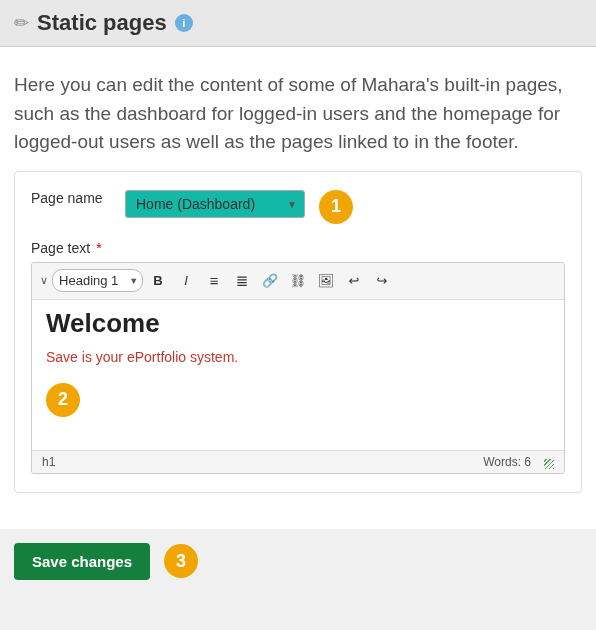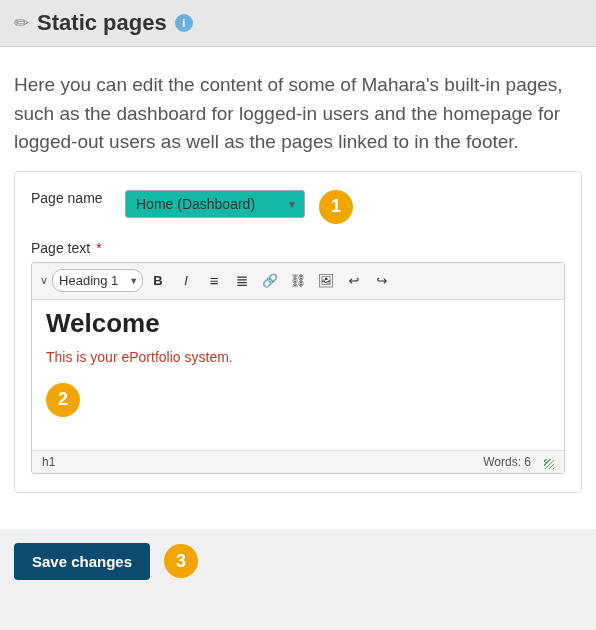--- a/index.html
+++ b/index.html
@@ -255,21 +255,21 @@
     }
 
     .bottom-section {
       padding: 14px 14px 14px 14px;
       display: flex;
       align-items: center;
       gap: 14px;
     }
 
     .save-btn {
-      background: #0c4a6e;
+      background: #15803d;
       color: white;
       border: none;
       border-radius: 4px;
       padding: 10px 18px;
       font-size: 15px;
       cursor: pointer;
       font-weight: bold;
     }
   </style>
 </head>
@@ -326,21 +326,21 @@
           <button class="toolbar-btn" style="font-size:15px;">≣</button>
           <button class="toolbar-btn" style="font-size:13px;">🔗</button>
           <button class="toolbar-btn" style="font-size:13px;">⛓</button>
           <button class="toolbar-btn" style="font-size:13px;">🖼</button>
           <button class="toolbar-btn">↩</button>
           <button class="toolbar-btn">↪</button>
         </div>
 
         <div class="editor-body" contenteditable="true" style="">
           <div class="editor-h1">Welcome</div>
-          <div class="editor-text">This is your ePortfolio system.</div>
+          <div class="editor-text">Save is your ePortfolio system.</div>
           <span class="step-badge" style="margin-top:4px;display:inline-flex;">2</span>
         </div>
 
         <div class="editor-footer">
           <span>h1</span>
           <div style="display:flex;align-items:center;gap:13px;">
             <span class="word-count">Words: 6</span>
             <span class="editor-resize-handle"></span>
           </div>
         </div>

